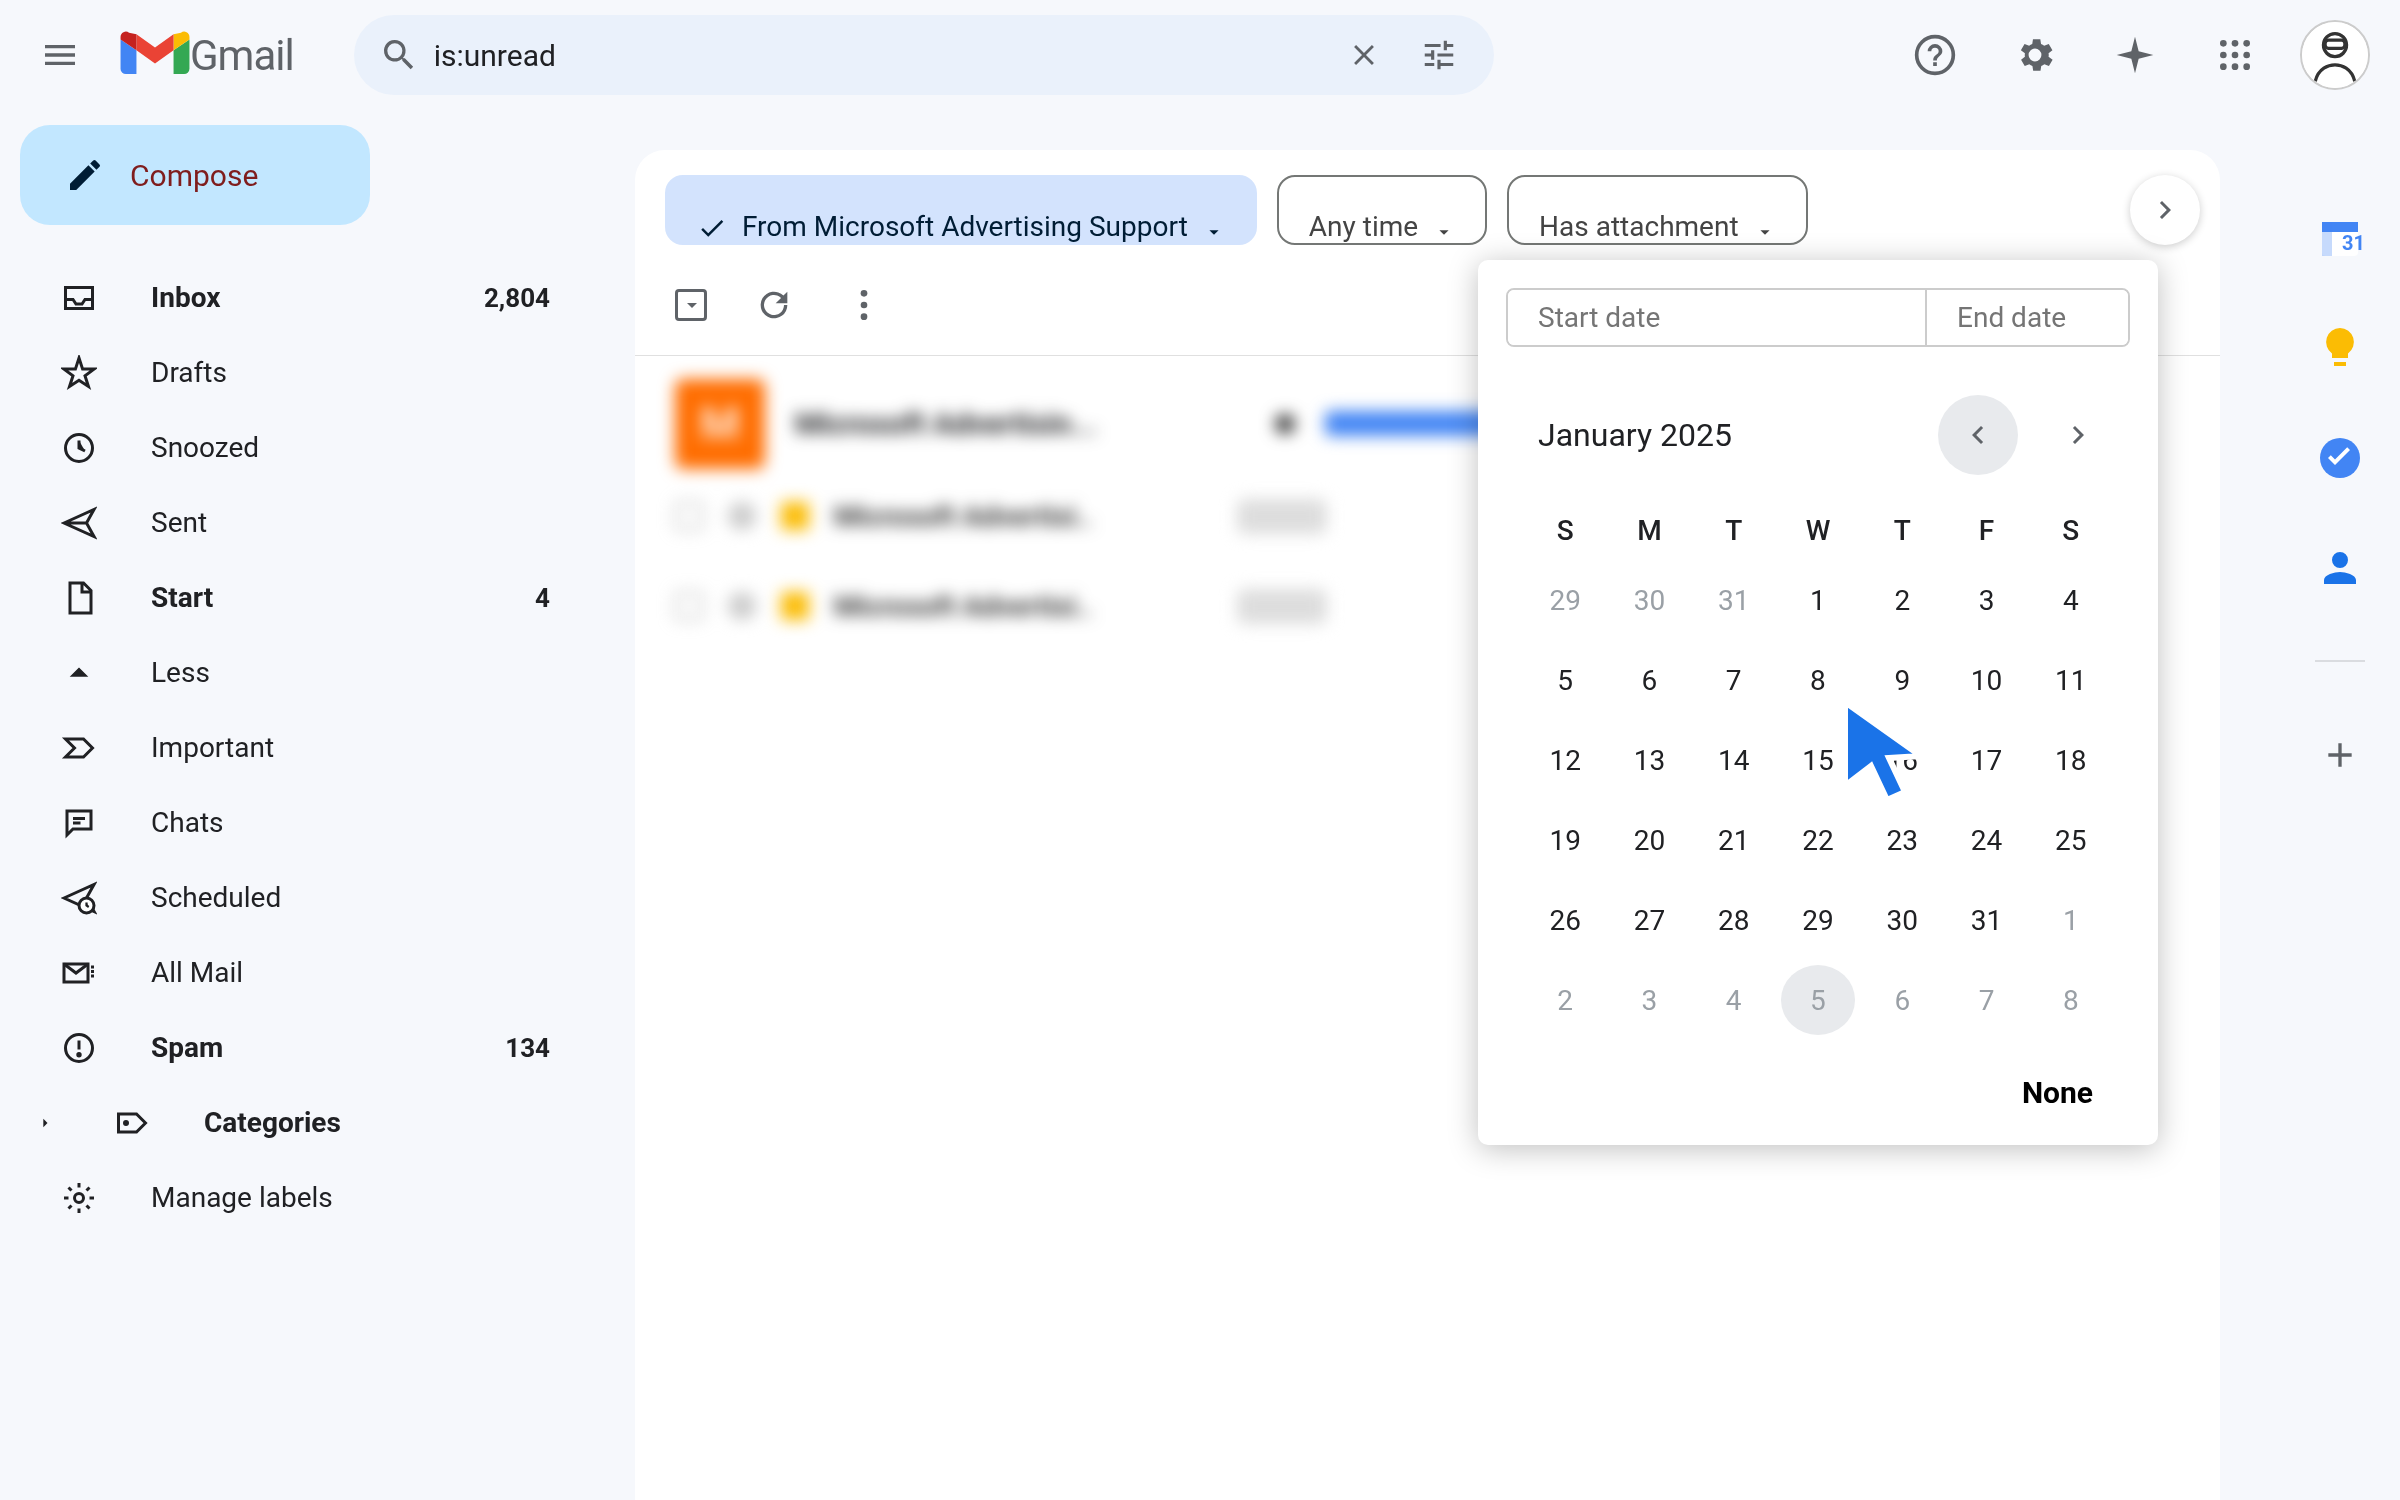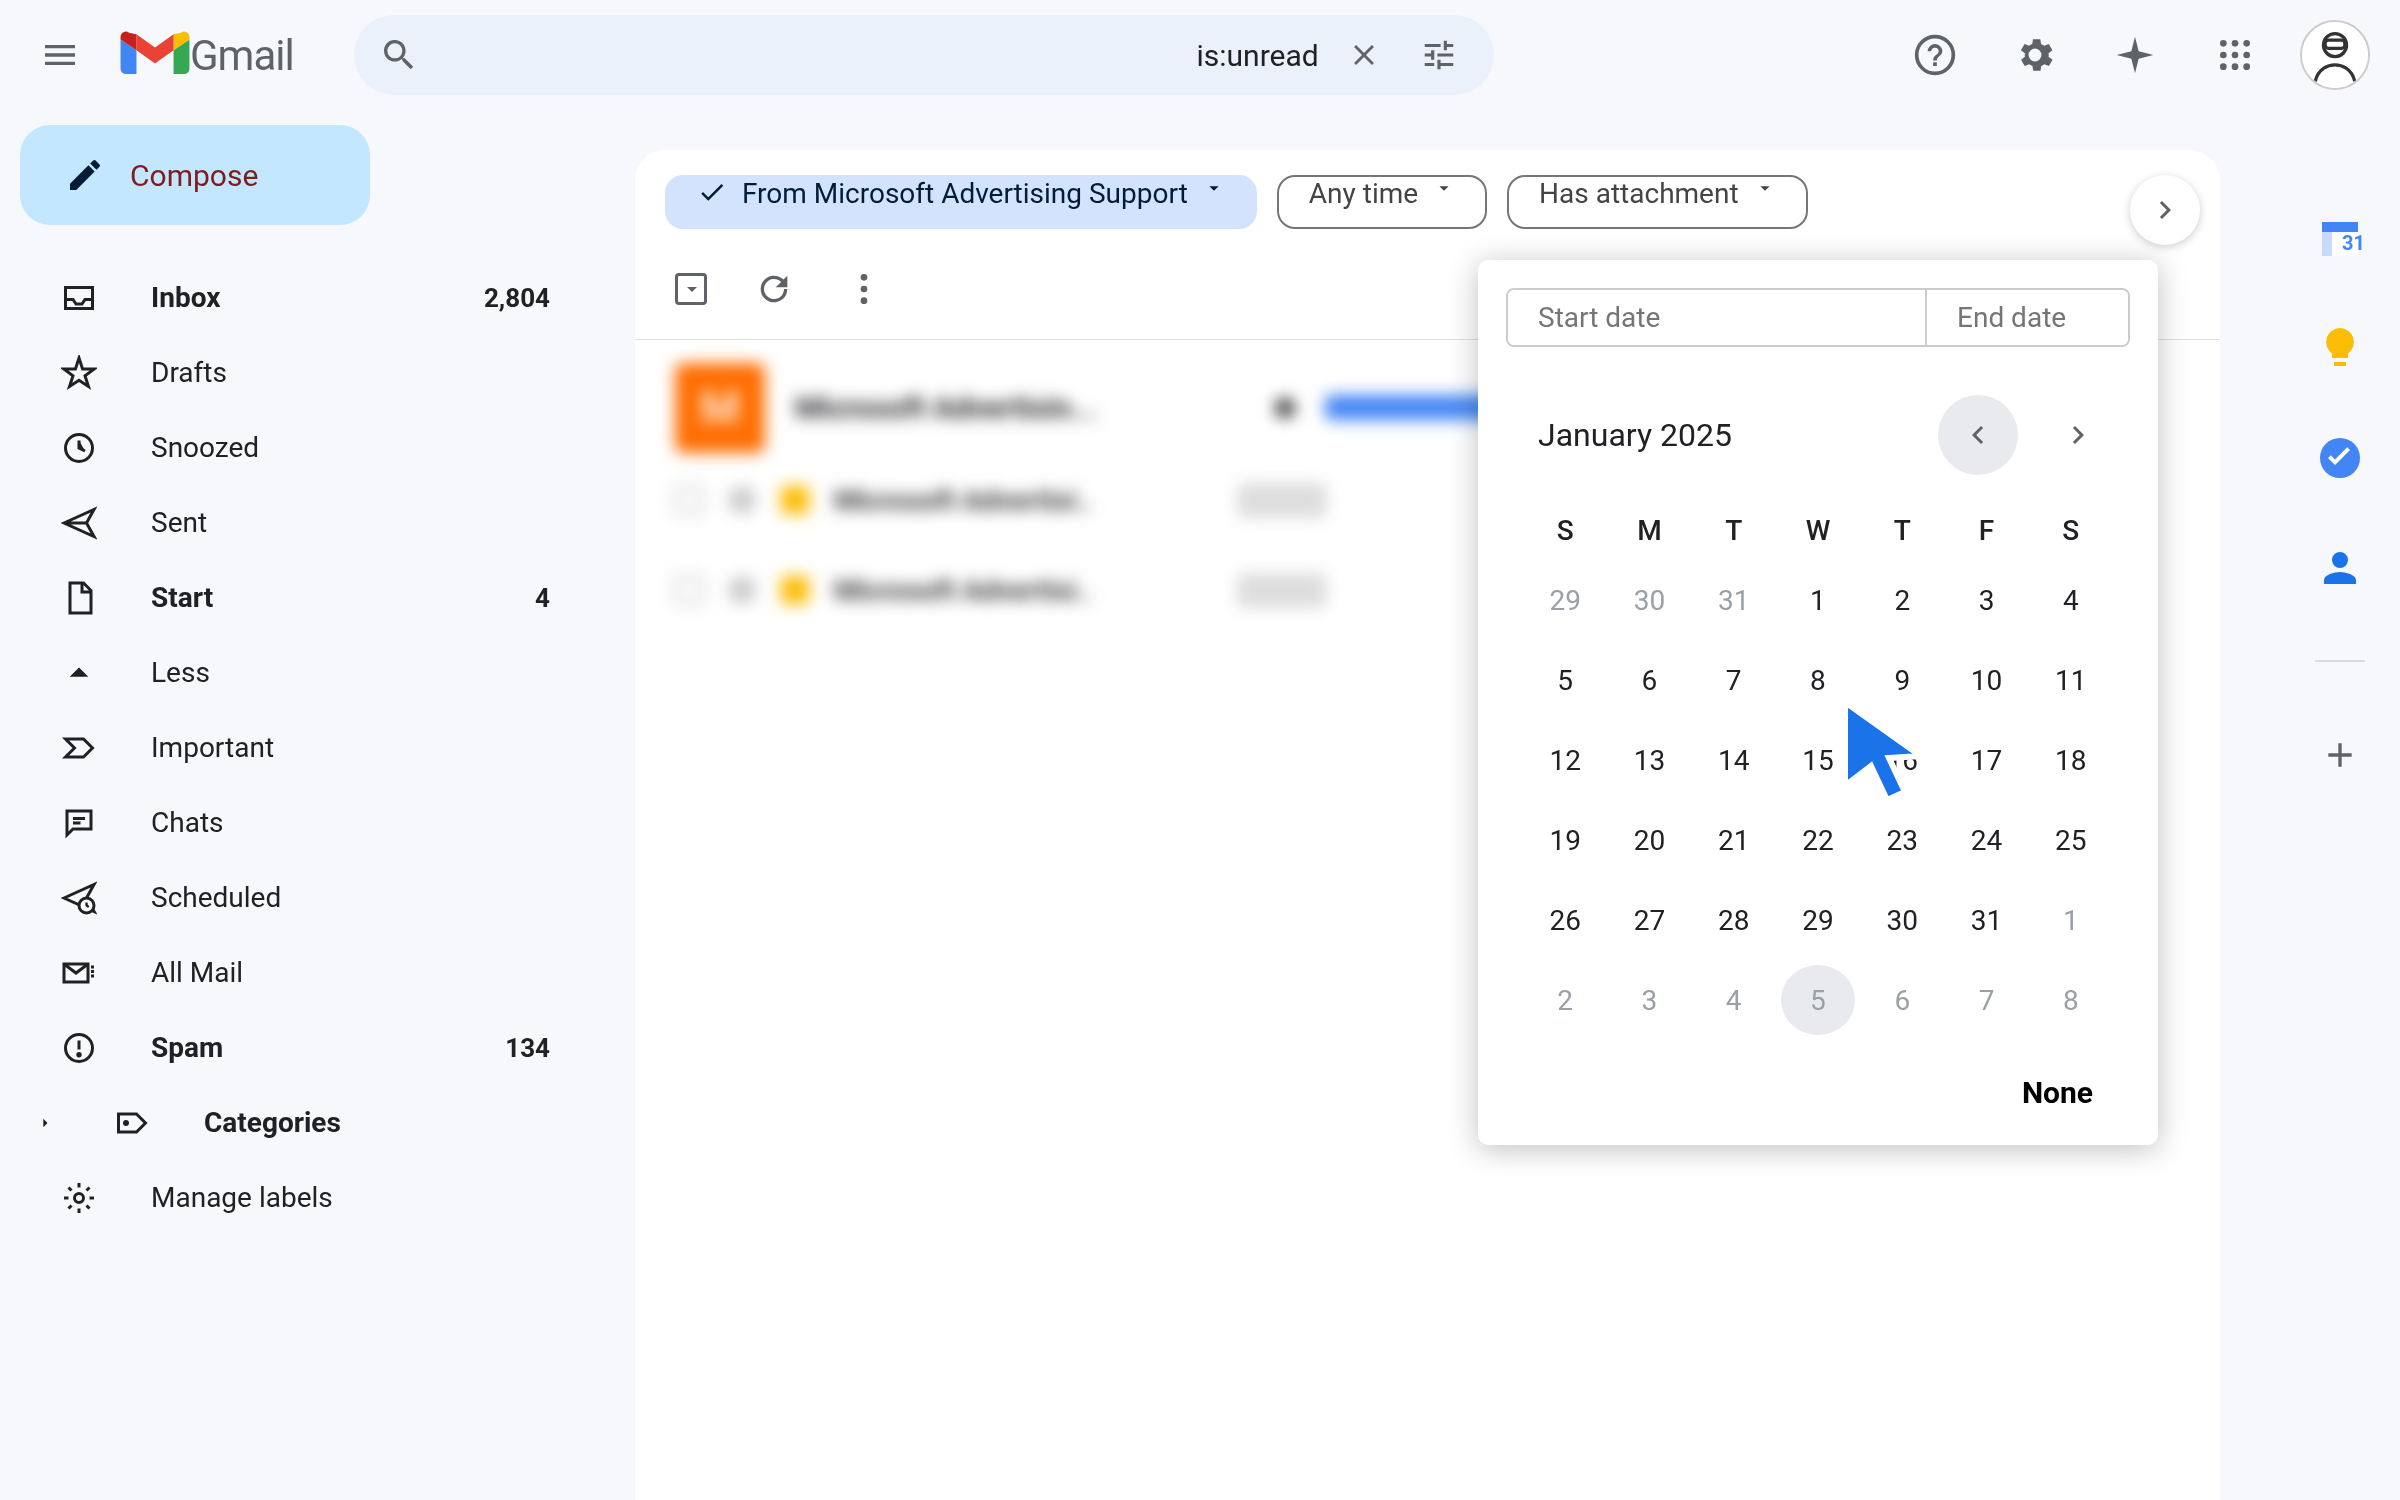--- a/index.html
+++ b/index.html
@@ -7,21 +7,21 @@
 
 
 .header { display:flex; align-items:center; height:110px; padding:0 30px 0 20px; gap:20px; }
 .menu-btn { width:80px; height:80px; border-radius:50%; display:flex; align-items:center; justify-content:center; cursor:pointer; }
 .menu-btn svg { width:40px; height:40px; }
 .logo-area { display:flex; align-items:center; margin-right:40px; }
 .gmail-logo { width:70px; height:53px; }
 .gmail-text { font-size:42px; color:#5f6368; letter-spacing:-1px; }
 .search-bar { flex:0 0 1140px; height:80px; background:#eaf1fb; border-radius:40px; display:flex; align-items:center; padding:0 25px; gap:15px; }
 .search-bar svg.srch { width:40px; height:40px; fill:#5f6368; }
-.search-input { flex:1; border:none; background:transparent; font-size:30px; color:#202124; outline:none;text-align:right; }
+.search-input { flex:1; border:none; background:transparent; font-size:30px; color:#202124; outline:none; }
 .search-clear, .search-options { width:60px; height:60px; border-radius:50%; display:flex; align-items:center; justify-content:center; cursor:pointer; }
 .header-spacer { flex:1; }
 .header-actions { display:flex; align-items:center; gap:30px; }
 .hdr-icon { width:70px; height:70px; border-radius:50%; display:flex; align-items:center; justify-content:center; cursor:pointer; }
 .avatar { width:70px; height:70px; border-radius:50%; background:#fff; border:2px solid #ccc; display:flex; align-items:center; justify-content:center; overflow:hidden; }
 
 
 .sidebar { position:absolute; left:0; top:110px; width:500px; padding:15px 0 0 20px; }
 .compose-btn { display:flex; align-items:center; gap:25px; background:#c2e7ff; border-radius:30px; padding:30px 45px; margin-bottom:35px; cursor:pointer; width:350px; }
 .compose-btn svg { width:40px; height:40px; }
@@ -30,21 +30,21 @@
 .nav-icon { width:38px; height:38px; display:flex; align-items:center; justify-content:center; flex-shrink:0; }
 .nav-icon svg { width:36px; height:36px; fill:#202124; stroke:#202124; }
 .nav-label { font-size:28px; color:#202124; flex:1; }
 .nav-item.bold .nav-label { font-weight:700; }
 .nav-count { font-size:26px; color:#202124; font-weight:400; }
 .nav-item.bold .nav-count { font-weight:700; }
 
 
 .main { position:absolute; left:635px; top:150px; right:180px; bottom:0; background:#fff; border-radius:30px 30px 0 0; overflow:hidden; }
 .filter-bar { display:flex; align-items:center; gap:20px; padding:25px 30px; position:relative; }
-.filter-chip { display:flex; align-items:flex-start; gap:15px; height:54px; border-radius:18px; padding:0 30px; font-size:28px; cursor:pointer; border:2px solid #747775; background:#fff; color:#444; }
+.filter-chip { display:flex; align-items:flex-end; gap:15px; height:70px; border-radius:18px; padding:0 30px; font-size:28px; cursor:pointer; border:2px solid #747775; background:#fff; color:#444; }
 .filter-chip.active { background:#d3e3fd; border-color:#d3e3fd; color:#001d35; }
 .filter-chip svg.chk { width:30px; height:30px; }
 .filter-chip svg.dd { width:22px; height:22px; }
 .scroll-next { position:absolute; right:20px; top:25px; width:70px; height:70px; border-radius:50%; background:#fff; box-shadow:0 2px 8px rgba(0,0,0,0.2); display:flex; align-items:center; justify-content:center; cursor:pointer; z-index:5; }
 .toolbar { display:flex; align-items:center; gap:50px; padding:15px 40px 30px; border-bottom:1px solid #e0e0e0; }
 .select-cb { width:32px; height:32px; border:3px solid #5f6368; border-radius:4px; cursor:pointer; }
 .select-dd { margin-left:-35px; cursor:pointer; }
 .tb-icon { width:40px; height:40px; cursor:pointer; }
 .mail-list { filter:blur(8px); padding:20px 0; }
 .mail-row { display:flex; align-items:center; height:95px; padding:0 40px; gap:30px; }

